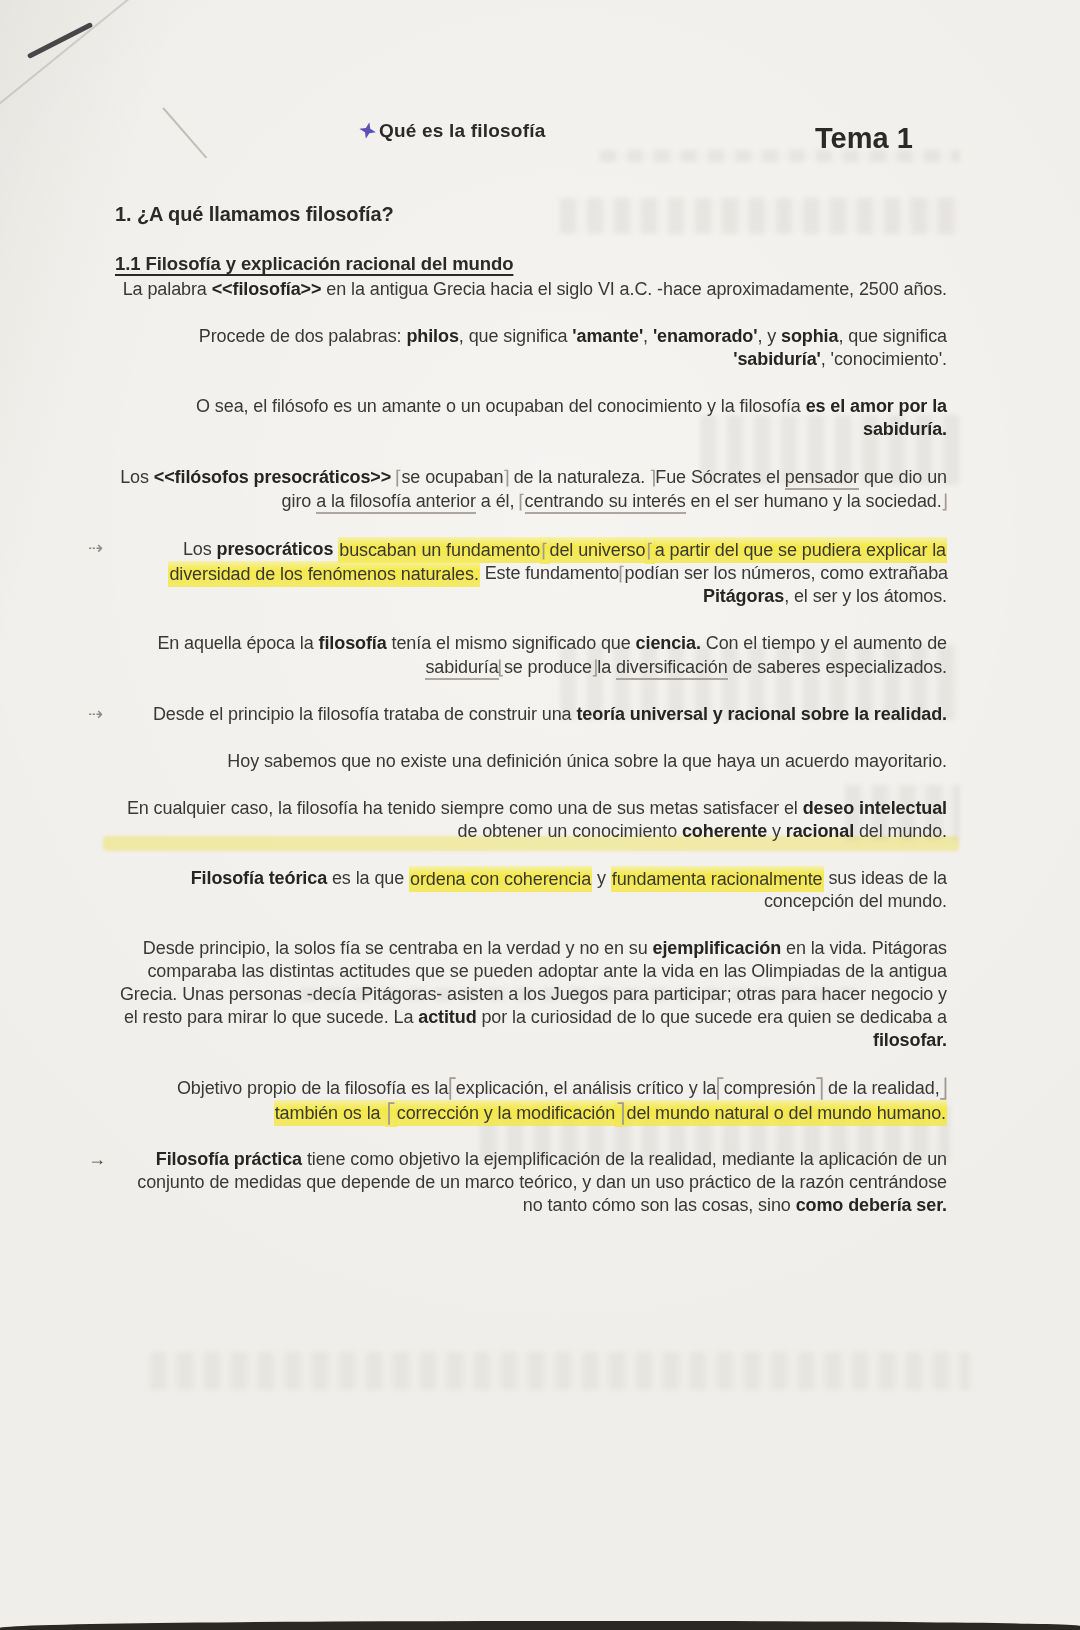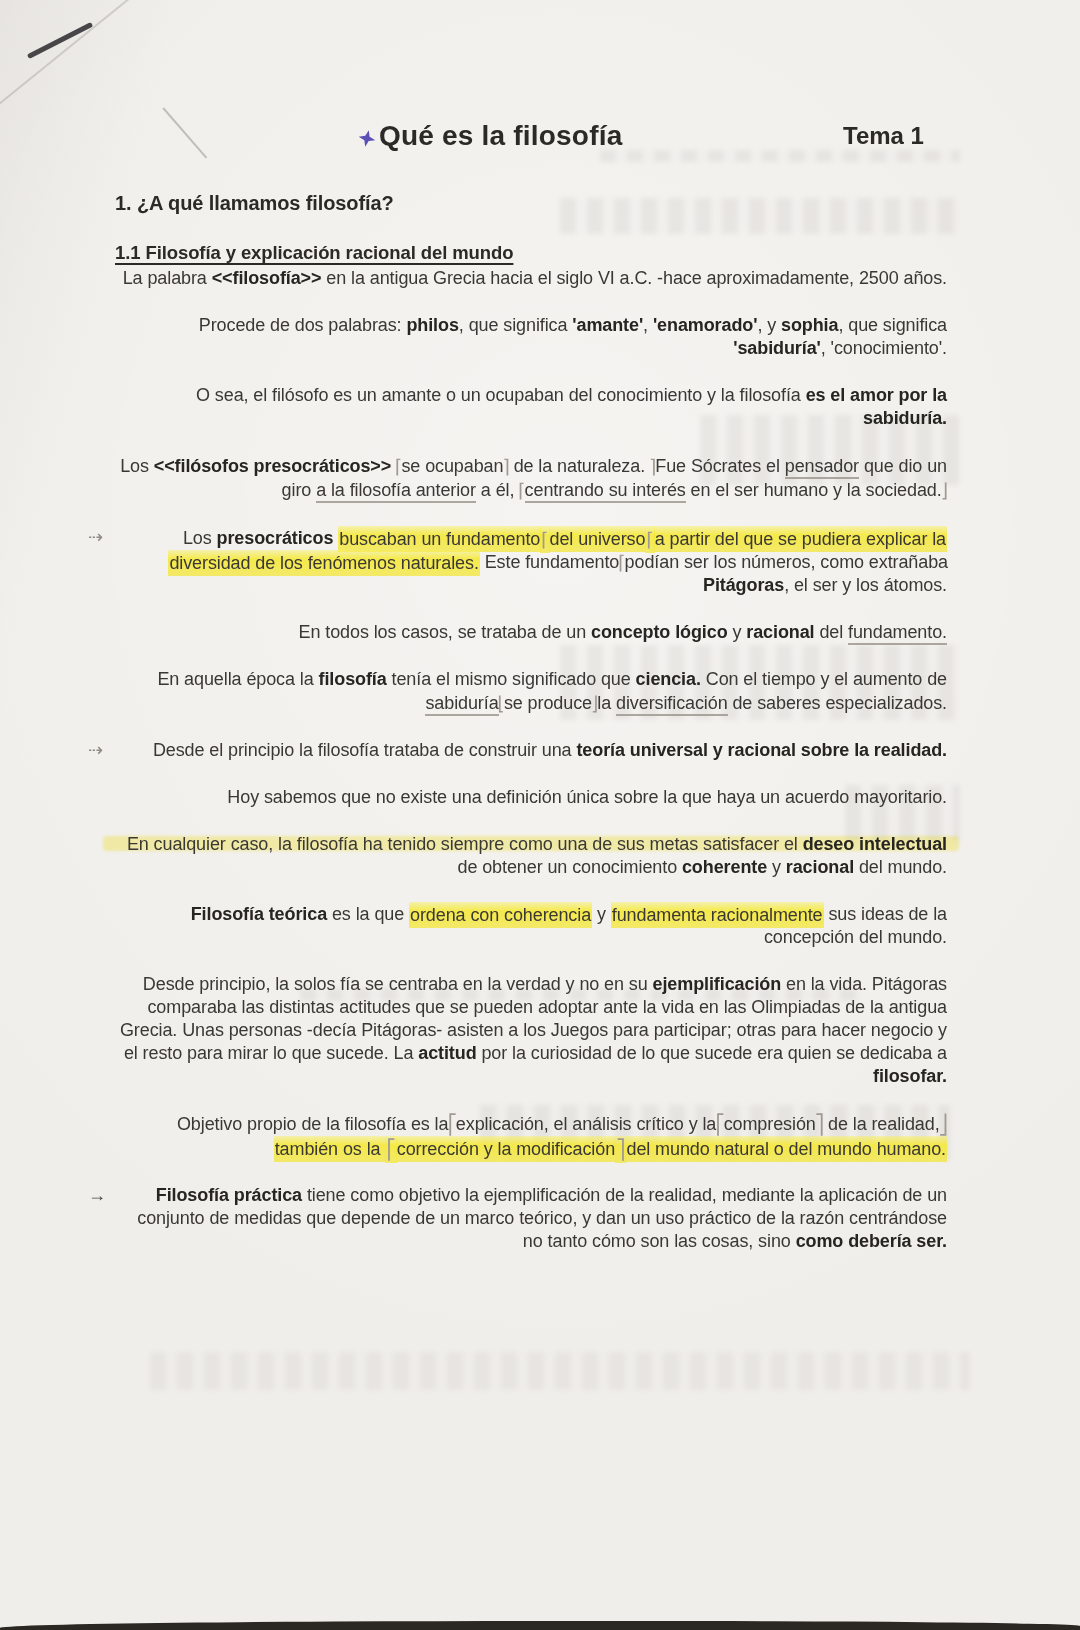--- a/index.html
+++ b/index.html
@@ -11,27 +11,27 @@
     background:
       radial-gradient(ellipse 120% 90% at 52% 32%, rgba(255,255,255,.35) 0%, rgba(255,255,255,0) 60%),
       linear-gradient(105deg, rgba(185,182,176,.18) 0%, rgba(185,182,176,0) 12%),
       linear-gradient(0deg, var(--paper), var(--paper));
     background-color:var(--paper);
     font-family:"Liberation Sans","DejaVu Sans",sans-serif;
     color:var(--ink);
   }
   
   .header{position:absolute;left:115px;top:120px;width:832px;height:40px;}
-  .title{position:absolute;left:244px;top:0;font-size:28px;font-weight:bold;color:#2c2a27;letter-spacing:.2px;white-space:nowrap;}
+  .title{position:absolute;left:244px;top:0;font-size:19px;font-weight:bold;color:#2c2a27;letter-spacing:.2px;white-space:nowrap;}
   .star{display:inline-block;margin-right:3px;transform:rotate(12deg) translateY(2px);}
-  .tema{position:absolute;left:728px;top:2px;font-size:24px;font-weight:bold;color:#2c2a27;white-space:nowrap;}
+  .tema{position:absolute;left:700px;top:2px;font-size:29px;font-weight:bold;color:#2c2a27;white-space:nowrap;}
   
   .content{position:absolute;left:115px;top:186px;width:832px;font-size:18px;line-height:23px;letter-spacing:-0.1px;}
   .content p{margin:0 0 24px;position:relative;text-align:right;}
-  .content h2{font-size:20px;margin:6px 0 26px;color:#2c2a27;position:relative;font-weight:bold;}
+  .content h2{font-size:20px;margin:17px 0 26px;color:#2c2a27;position:relative;font-weight:bold;}
   .content h3{font-size:18.5px;margin:6px 0 3px;color:#2c2a27;position:relative;font-weight:bold;}
   .b{font-weight:bold;color:#272522;}
   .hl{
     background:linear-gradient(180deg, rgba(248,241,96,.45) 0%, rgba(245,233,60,.92) 35%, rgba(243,231,72,.8) 100%);
     padding:2.5px 1px 3.5px;box-decoration-break:clone;-webkit-box-decoration-break:clone;
   }
   .u-pen{text-decoration:underline;text-underline-offset:4px;text-decoration-thickness:1.5px;}
   .u-pencil{border-bottom:2px solid rgba(152,147,138,.8);padding-bottom:.5px;}
   .pm{color:var(--pencil);font-size:19px;margin:0 -1px;position:relative;top:1px;}
   .marker{position:absolute;left:-27px;top:0;font-size:18px;}
@@ -75,21 +75,20 @@
   </div>
 
   <div class="content">
       <h2><span>1. ¿A qué llamamos filosofía?</span></h2>
       <h3><span class="u-pen">1.1 Filosofía y explicación racional del mundo</span></h3>
       <p><span>La palabra </span><span class="b">&lt;&lt;filosofía&gt;&gt;</span><span> en la antigua Grecia hacia el siglo VI a.C. -hace aproximadamente, 2500 años.</span></p>
       <p><span>Procede de dos palabras: </span><span class="b">philos</span><span>, que significa </span><span class="b">'amante'</span><span>, </span><span class="b">'enamorado'</span><span>, y </span><span class="b">sophia</span><span>, que significa </span><span class="b">'sabiduría'</span><span>, 'conocimiento'.</span></p>
       <p><span>O sea, el filósofo es un amante o un ocupaban del conocimiento y la filosofía </span><span class="b">es el amor por la sabiduría.</span></p>
       <p><span>Los </span><span class="b">&lt;&lt;filósofos presocráticos&gt;&gt;</span><span> </span><span class="pm">⌈</span><span>se ocupaban</span><span class="pm">⌉</span><span> de la naturaleza. </span><span class="pm">⌉</span><span>Fue Sócrates el </span><span class="u-pencil">pensador</span><span> que dio un giro </span><span class="u-pencil">a la filosofía anterior</span><span> a él, </span><span class="pm">⌈</span><span class="u-pencil">centrando su interés</span><span> en el ser humano y la sociedad.</span><span class="pm">⌋</span></p>
       <p><span class="marker pencil">⇢</span><span>Los </span><span class="b">presocráticos</span><span> </span><span class="hl">buscaban un fundamento</span><span class="hl pm">⌈</span><span class="hl">del universo</span><span class="hl pm">⌈</span><span class="hl">a partir del que se pudiera explicar la diversidad de los fenómenos naturales.</span><span> Este fundamento</span><span class="pm">⌈</span><span>podían ser los números, como extrañaba </span><span class="b">Pitágoras</span><span>, el ser y los átomos.</span></p>
-      <p><span>En todos los casos, se trataba de un </span><span class="b">concepto lógico</span><span> y </span><span class="b">racional</span><span> del </span><span class="u-pencil">fundamento.</span></p>
       <p><span>En aquella época la </span><span class="b">filosofía</span><span> tenía el mismo significado que </span><span class="b">ciencia.</span><span> Con el tiempo y el aumento de </span><span class="u-pencil">sabiduría</span><span class="pm">⌊</span><span>se produce</span><span class="pm">⌋</span><span>la </span><span class="u-pencil">diversificación</span><span> de saberes especializados.</span></p>
       <p><span class="marker pencil">⇢</span><span>Desde el principio la filosofía trataba de construir una </span><span class="b">teoría universal y racional sobre la realidad.</span></p>
       <p><span>Hoy sabemos que no existe una definición única sobre la que haya un acuerdo mayoritario.</span></p>
       <p><span>En cualquier caso, la filosofía ha tenido siempre como una de sus metas satisfacer el </span><span class="b">deseo intelectual</span><span> de obtener un conocimiento </span><span class="b">coherente</span><span> y </span><span class="b">racional</span><span> del mundo.</span></p>
       <p><span class="b">Filosofía teórica</span><span> es la que </span><span class="hl">ordena con coherencia</span><span> y </span><span class="hl">fundamenta racionalmente</span><span> sus ideas de la concepción del mundo.</span></p>
       <p><span>Desde principio, la solos fía se centraba en la verdad y no en su </span><span class="b">ejemplificación</span><span> en la vida. Pitágoras comparaba las distintas actitudes que se pueden adoptar ante la vida en las Olimpiadas de la antigua Grecia. Unas personas -decía Pitágoras- asisten a los Juegos para participar; otras para hacer negocio y el resto para mirar lo que sucede. La </span><span class="b">actitud</span><span> por la curiosidad de lo que sucede era quien se dedicaba a </span><span class="b">filosofar.</span></p>
       <p><span>Objetivo propio de la filosofía es la</span><span class="pm">⎡</span><span>explicación, el análisis crítico y la</span><span class="pm">⎡</span><span>compresión</span><span class="pm">⎤</span><span> de la realidad,</span><span class="pm">⎦</span><span> </span><span class="hl">también os la </span><span class="hl pm">⎡</span><span class="hl">corrección y la modificación</span><span class="hl pm">⎤</span><span class="hl">del mundo natural o del mundo humano.</span></p>
       <p><span class="marker ink">→</span><span class="b">Filosofía práctica</span><span> tiene como objetivo la ejemplificación de la realidad, mediante la aplicación de un conjunto de medidas que depende de un marco teórico, y dan un uso práctico de la razón centrándose no tanto cómo son las cosas, sino </span><span class="b">como debería ser.</span></p>
     </div>
 

